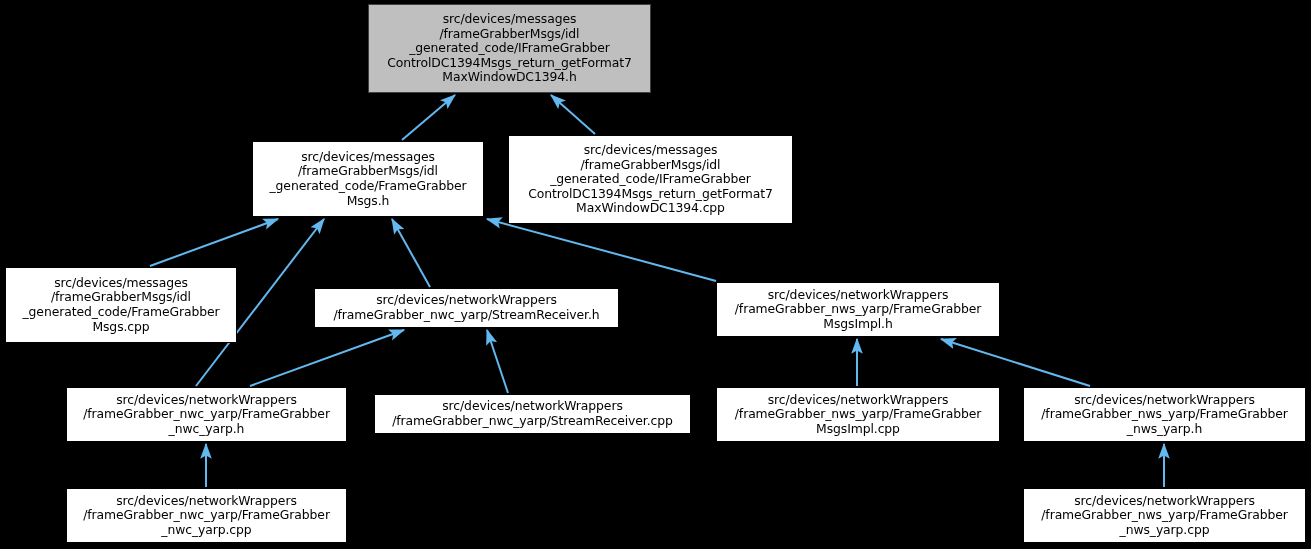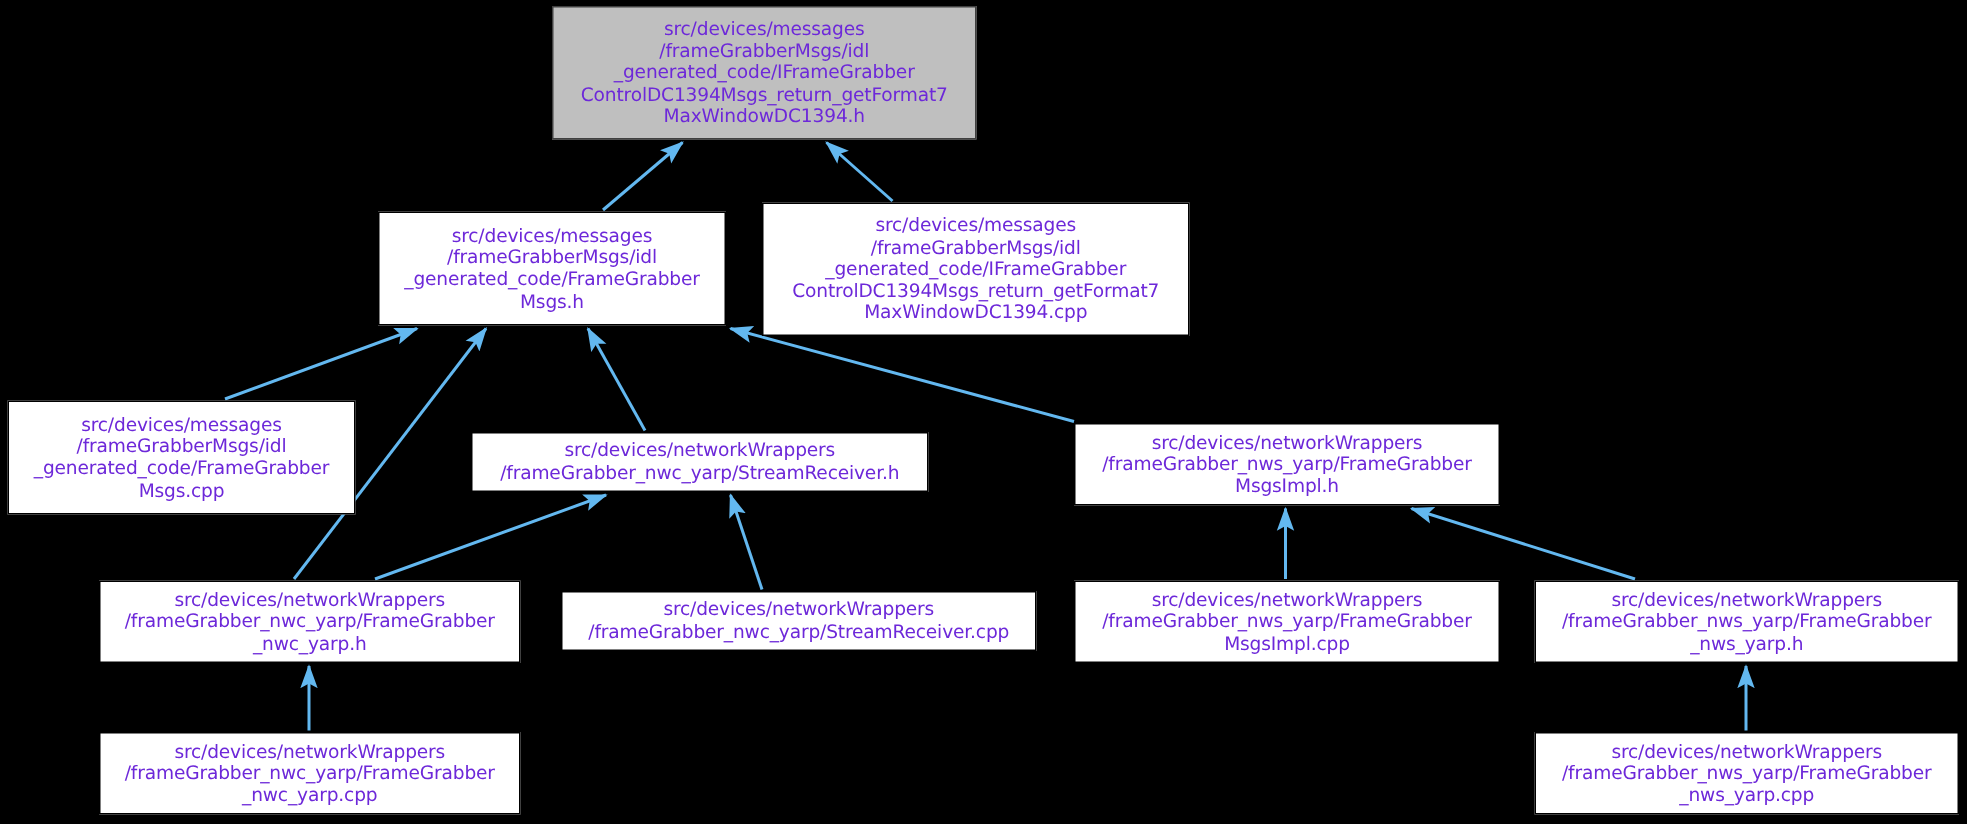--- a/index.html
+++ b/index.html
@@ -21,21 +21,21 @@
     top: 0;
     width: 1311px;
     height: 549px;
     pointer-events: none;
   }
   .node {
     position: absolute;
     box-sizing: border-box;
     background: #ffffff;
     border: 1px solid #000000;
-    color: #6d28d9;
+    color: #000000;
     font-size: 12.4px;
     line-height: 14.6px;
     text-align: center;
     display: flex;
     align-items: center;
     justify-content: center;
     padding: 2px 4px;
     white-space: pre-line;
     z-index: 2;
     letter-spacing: -0.1px;

